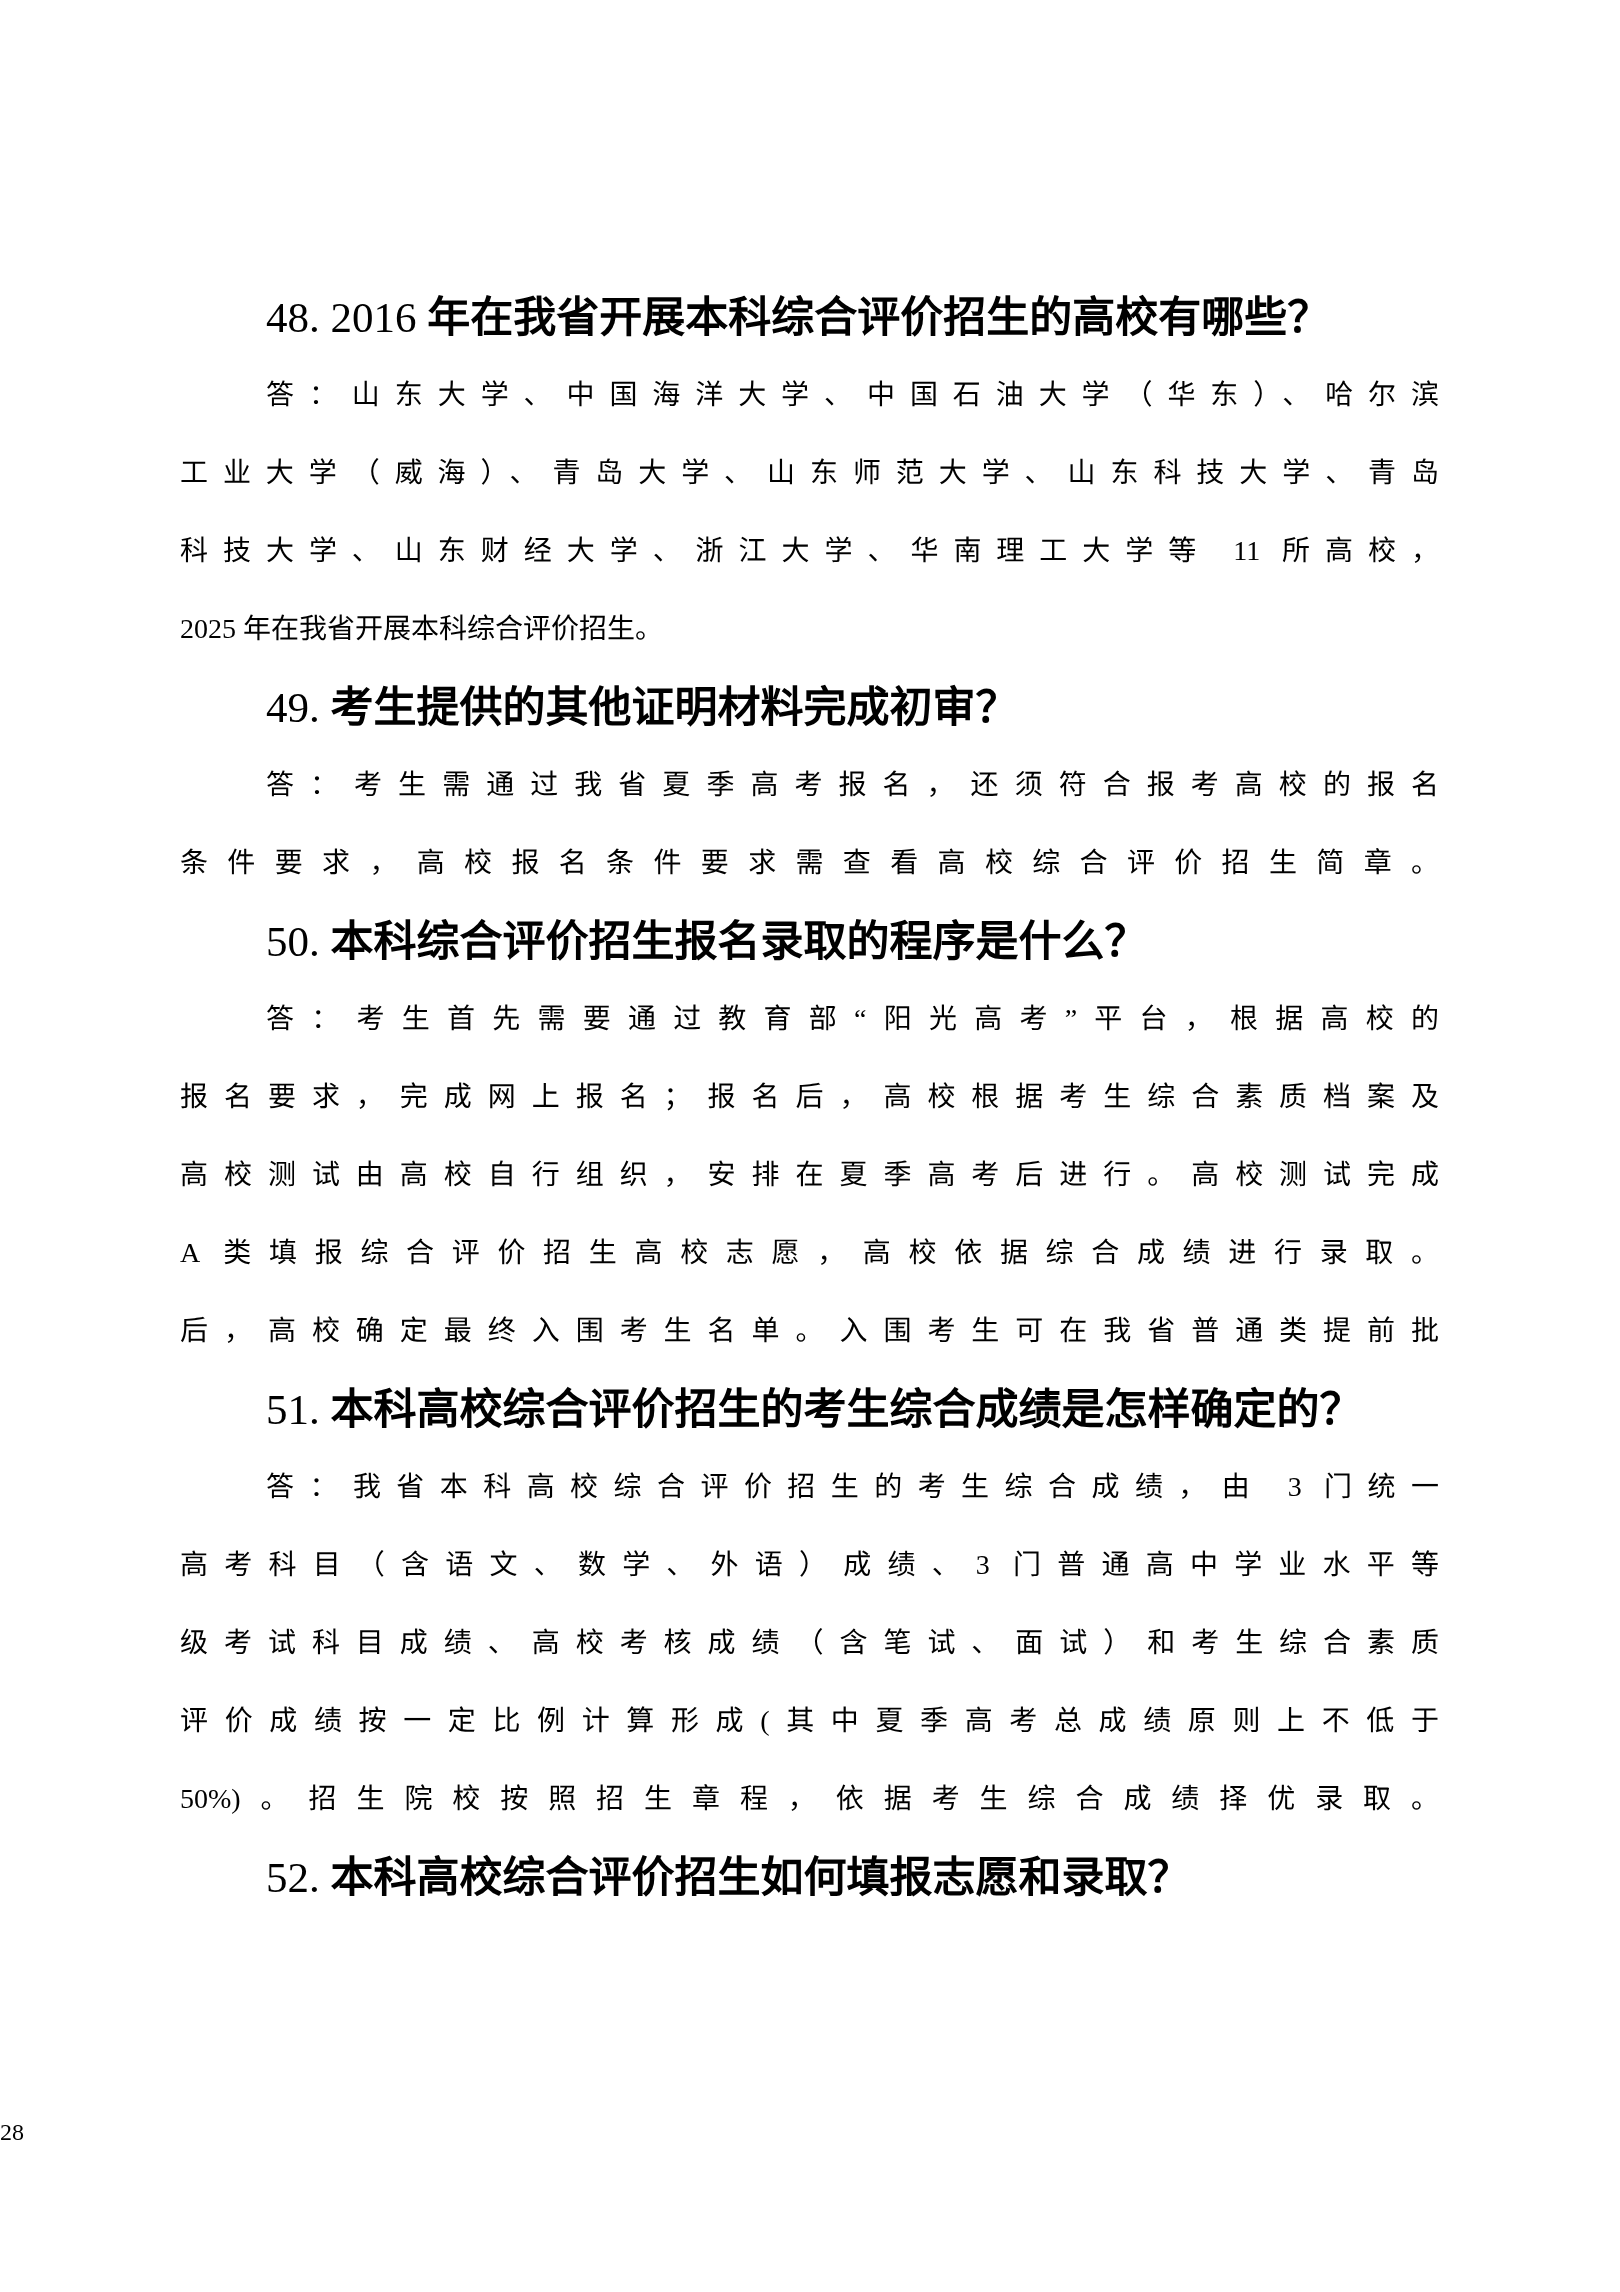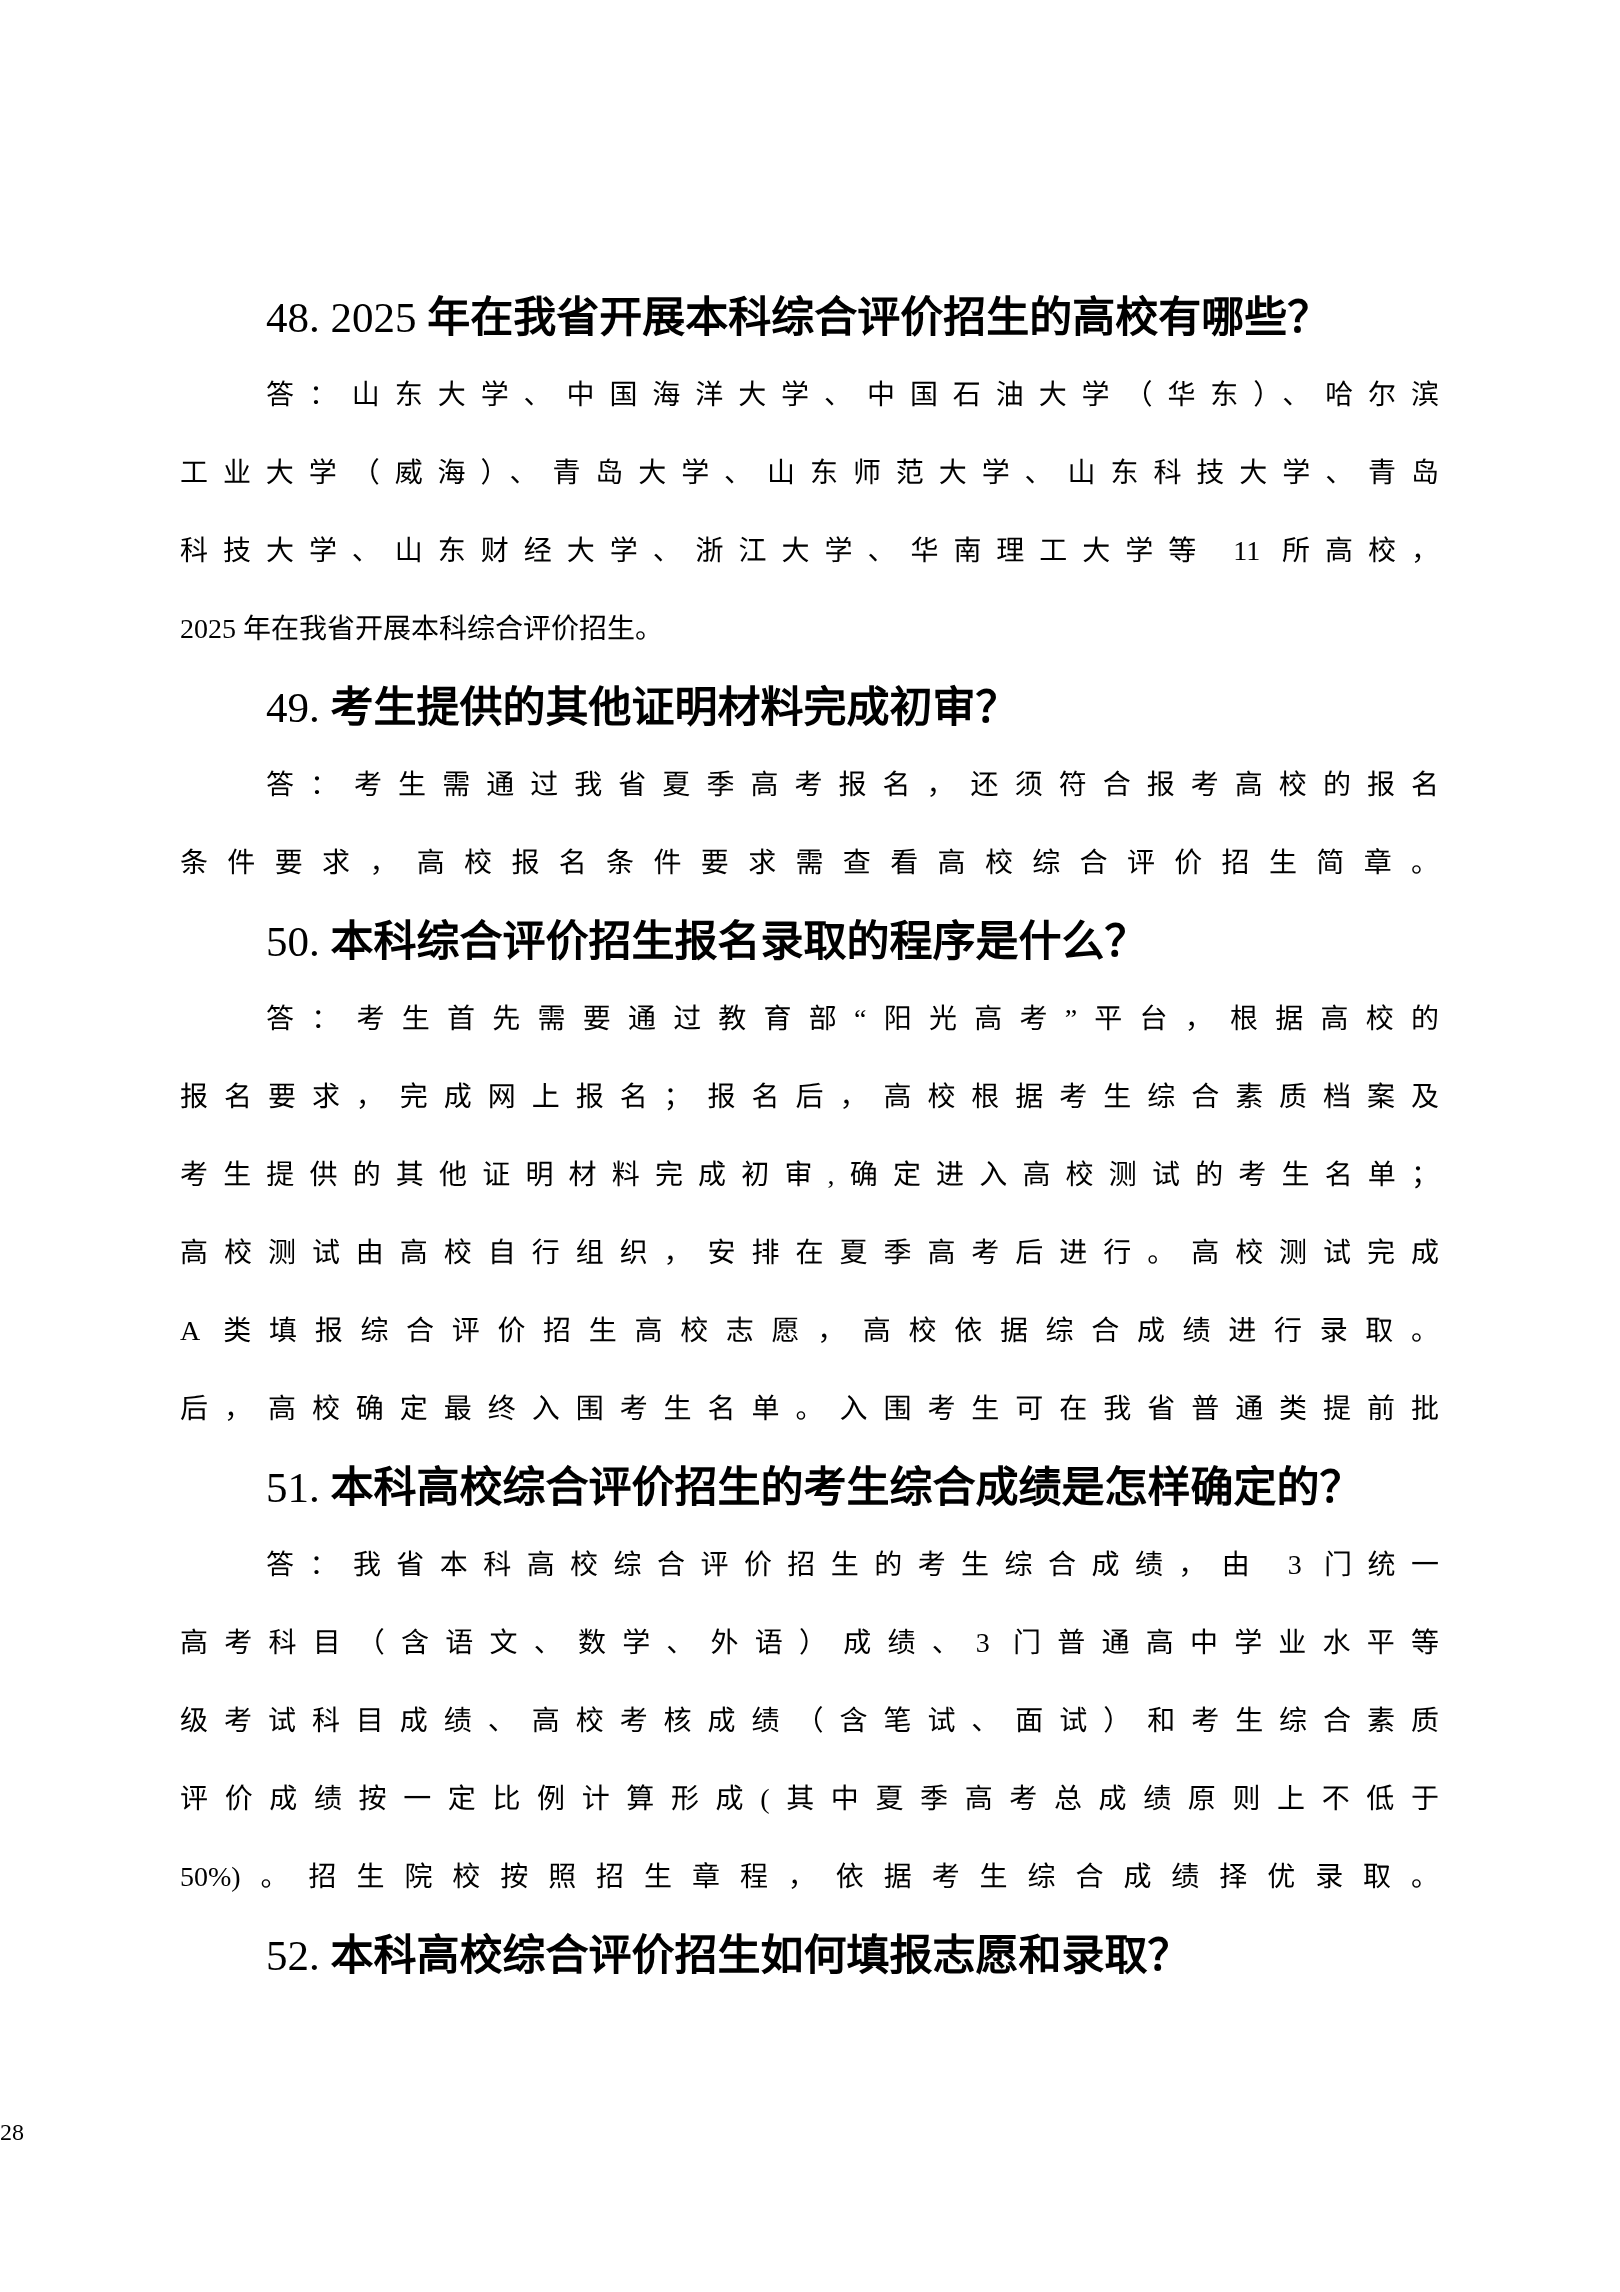--- a/index.html
+++ b/index.html
@@ -64,42 +64,41 @@
     font-family: "Liberation Serif", "DejaVu Serif", serif;
     color: #000000;
   }
 </style>
 </head>
 <body>
 
 <div class="page">
   <div class="content">
       <div class="block heading">
-        <div class="line indent"><span class="run-num">48. 2025 </span><span class="run-cn">年在我省开展本科综合评价招生的高校有哪些？</span></div>
+        <div class="line indent"><span class="run-num">48. 2016 </span><span class="run-cn">年在我省开展本科综合评价招生的高校有哪些？</span></div>
       </div>
       <div class="block paragraph">
         <div class="line indent fill">答：山东大学、中国海洋大学、中国石油大学（华东）、哈尔滨</div>
         <div class="line fill">工业大学（威海）、青岛大学、山东师范大学、山东科技大学、青岛</div>
         <div class="line fill">科技大学、山东财经大学、浙江大学、华南理工大学等 11 所高校，</div>
         <div class="line">2025 年在我省开展本科综合评价招生。</div>
       </div>
       <div class="block heading">
         <div class="line indent"><span class="run-num">49. </span><span class="run-cn">考生提供的其他证明材料完成初审？</span></div>
       </div>
       <div class="block paragraph">
         <div class="line indent fill">答：考生需通过我省夏季高考报名，还须符合报考高校的报名</div>
         <div class="line fill">条件要求，高校报名条件要求需查看高校综合评价招生简章。</div>
       </div>
       <div class="block heading">
         <div class="line indent"><span class="run-num">50. </span><span class="run-cn">本科综合评价招生报名录取的程序是什么？</span></div>
       </div>
       <div class="block paragraph">
         <div class="line indent fill">答：考生首先需要通过教育部“阳光高考”平台，根据高校的</div>
         <div class="line fill">报名要求，完成网上报名；报名后，高校根据考生综合素质档案及</div>
-        <div class="line fill">考生提供的其他证明材料完成初审,确定进入高校测试的考生名单；</div>
         <div class="line fill">高校测试由高校自行组织，安排在夏季高考后进行。高校测试完成</div>
         <div class="line fill">A 类填报综合评价招生高校志愿，高校依据综合成绩进行录取。</div>
         <div class="line fill">后，高校确定最终入围考生名单。入围考生可在我省普通类提前批</div>
       </div>
       <div class="block heading">
         <div class="line indent"><span class="run-num">51. </span><span class="run-cn">本科高校综合评价招生的考生综合成绩是怎样确定的？</span></div>
       </div>
       <div class="block paragraph">
         <div class="line indent fill">答：我省本科高校综合评价招生的考生综合成绩，由 3 门统一</div>
         <div class="line fill">高考科目（含语文、数学、外语）成绩、3 门普通高中学业水平等</div>

